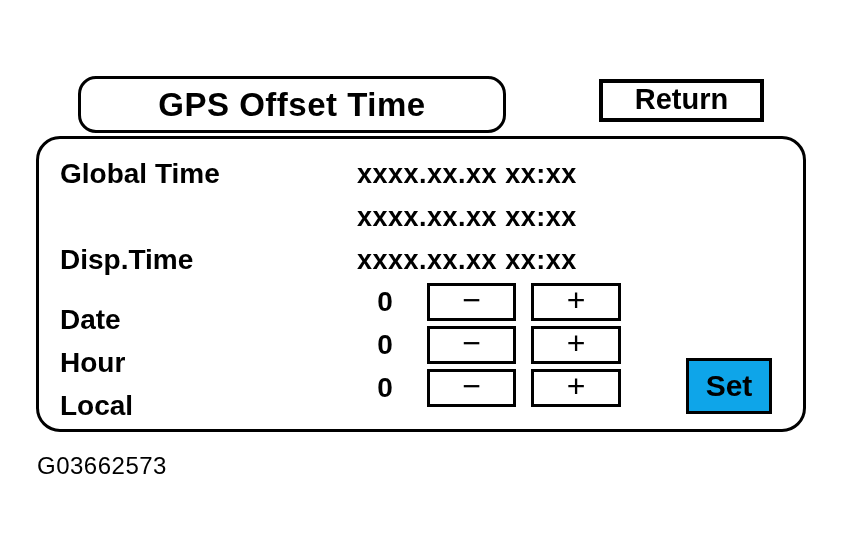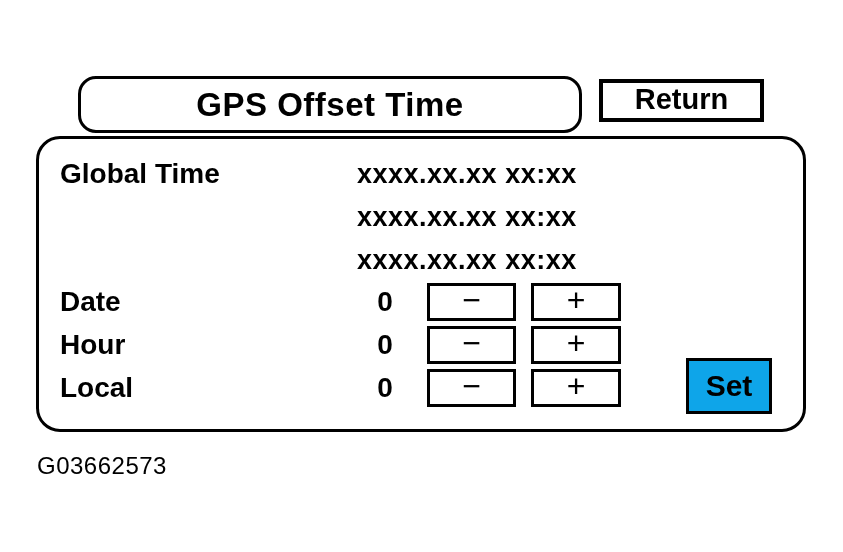--- a/index.html
+++ b/index.html
@@ -13,21 +13,21 @@
     width: 843px;
     height: 552px;
     background: #ffffff;
     overflow: hidden;
   }
 
   
   .title-box {
     position: absolute;
     left: 78px; top: 76px;
-    width: 504px; height: 57px;
+    width: 428px; height: 57px;
     border: 3px solid #000;
     border-radius: 18px;
     display: flex;
     align-items: center;
     justify-content: center;
   }
   .title-box .title-text {
     font-size: 33px;
     font-weight: bold;
     letter-spacing: 0.5px;
@@ -75,21 +75,21 @@
     position: absolute;
     left: 318px;
     line-height: 42px;
     font-size: 27px;
     font-weight: bold;
     letter-spacing: 0.5px;
     white-space: nowrap;
   }
 
   .adjust-row { height: 38px; }
-  .adjust-row .row-label { line-height: 38px; }
+  .adjust-row .row-label { line-height: 38px; margin-top: 18px; }
   .adjust-value {
     position: absolute;
     left: 324px; width: 44px;
     line-height: 38px;
     font-size: 28px;
     font-weight: bold;
     text-align: center;
   }
   .step-button {
     position: absolute;
@@ -151,20 +151,21 @@
   <div class="panel">
 
     <div class="row time-row" style="top:14px">
       <span class="row-label">Global Time</span>
       <span class="time-value">xxxx.xx.xx xx:xx</span>
     </div>
     <div class="row time-row" style="top:57px">
       <span class="time-value">xxxx.xx.xx xx:xx</span>
     </div>
     <div class="row time-row" style="top:100px">
+      <span class="row-label">Disp.Time</span>
       <span class="time-value">xxxx.xx.xx xx:xx</span>
     </div>
 
     <div class="row adjust-row" style="top:144px">
       <span class="row-label">Date</span>
       <span class="adjust-value">0</span>
       <div class="step-button minus-button">
         <span class="glyph">−</span>
       </div>
       <div class="step-button plus-button">

